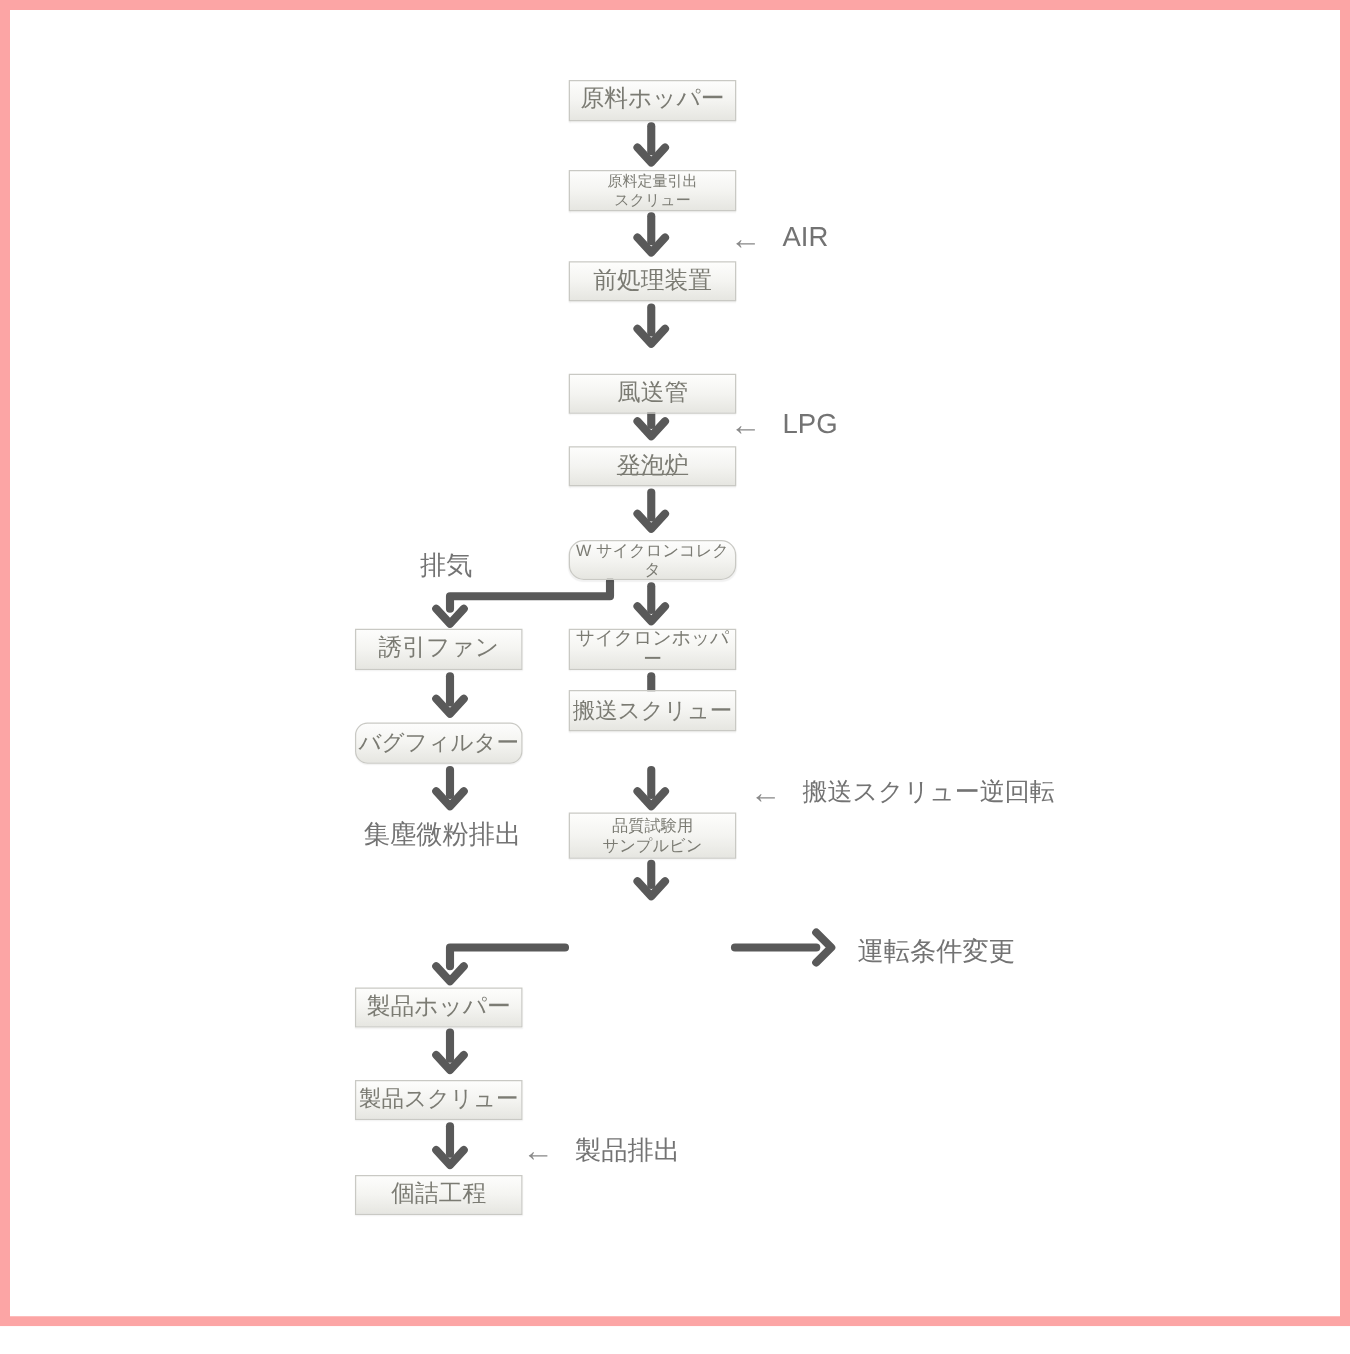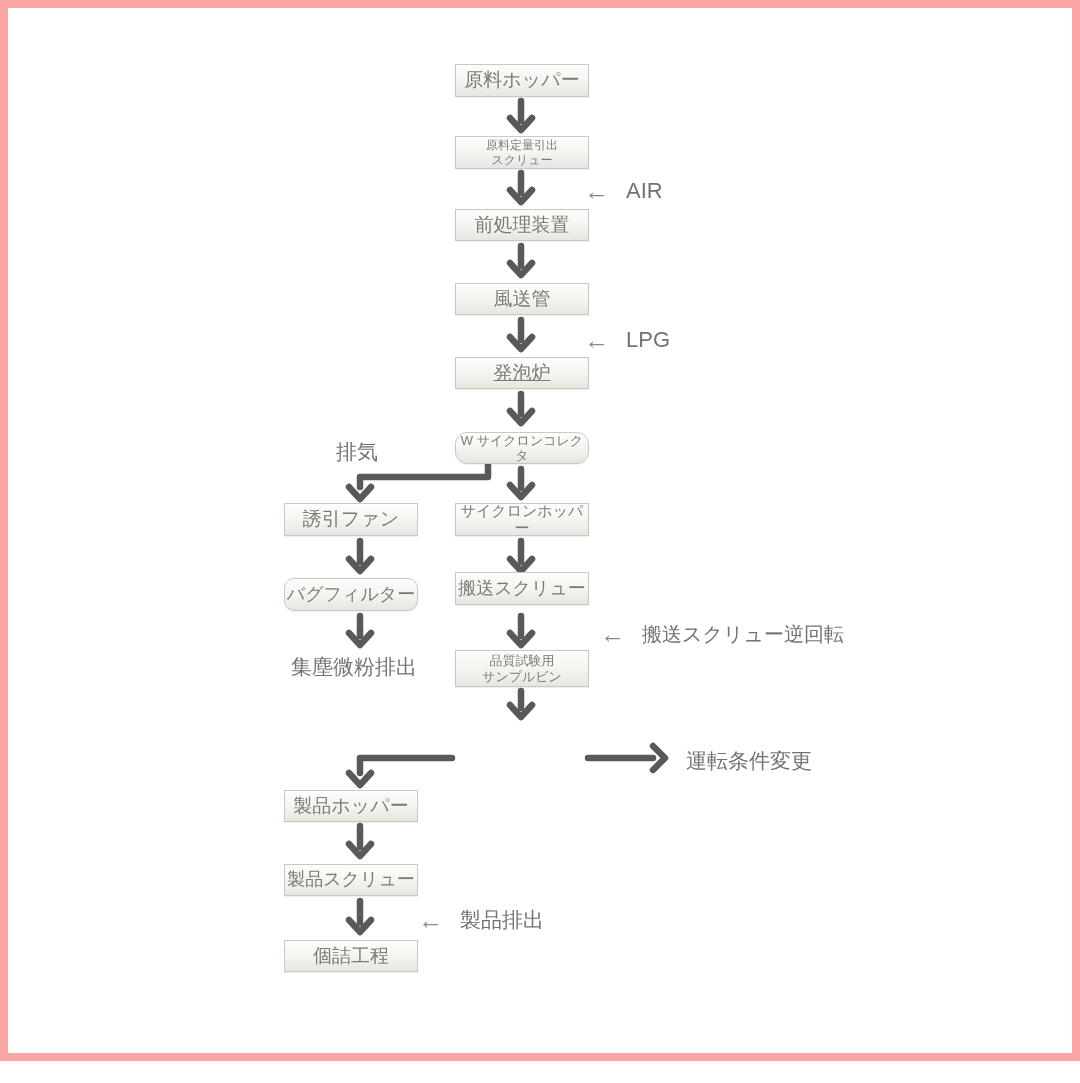--- a/index.html
+++ b/index.html
@@ -153,33 +153,33 @@
   <div class="box f19" style="left:447px; top:56px; height:33px;">
       <span>原料ホッパー</span>
     </div>
   <div class="box f12" style="left:447px; top:128px; height:33px;">
       <span>原料定量引出</span>
       <span>スクリュー</span>
     </div>
   <div class="box f19" style="left:447px; top:201px; height:32px;">
       <span>前処理装置</span>
     </div>
-  <div class="box f19" style="left:447px; top:275px; height:32px;">
+  <div class="box f19" style="left:447px; top:291px; height:32px;">
       <span>風送管</span>
     </div>
   <div class="box f19" style="left:447px; top:349px; height:32px;text-decoration:underline;">
       <span>発泡炉</span>
     </div>
   <div class="box f13" style="left:447px; top:424px; height:32px;border-radius:12px;">
       <span>W サイクロンコレクタ</span>
     </div>
   <div class="box f15" style="left:447px; top:495px; height:33px;">
       <span>サイクロンホッパー</span>
     </div>
-  <div class="box f18" style="left:447px; top:564px; height:33px;">
+  <div class="box f18" style="left:447px; top:544px; height:33px;">
       <span>搬送スクリュー</span>
     </div>
   <div class="box f13" style="left:447px; top:642px; height:37px;">
       <span>品質試験用</span>
       <span>サンプルビン</span>
     </div>
 
 
   <div class="box f19" style="left:276px; top:495px; height:33px;">
       <span>誘引ファン</span>

